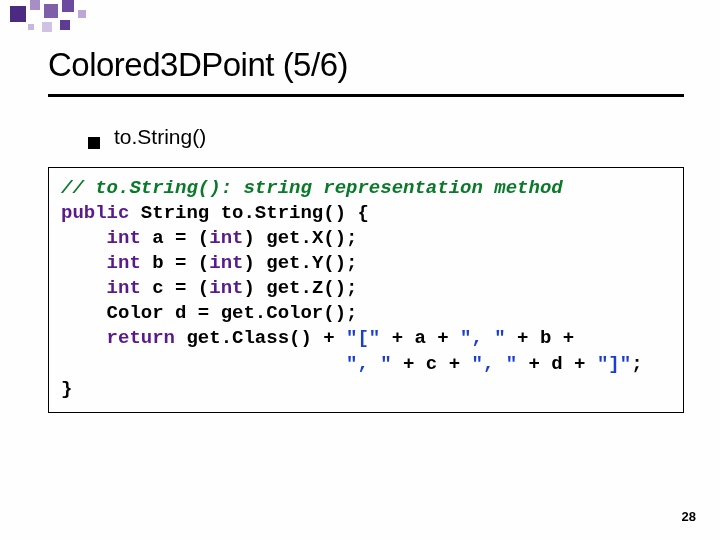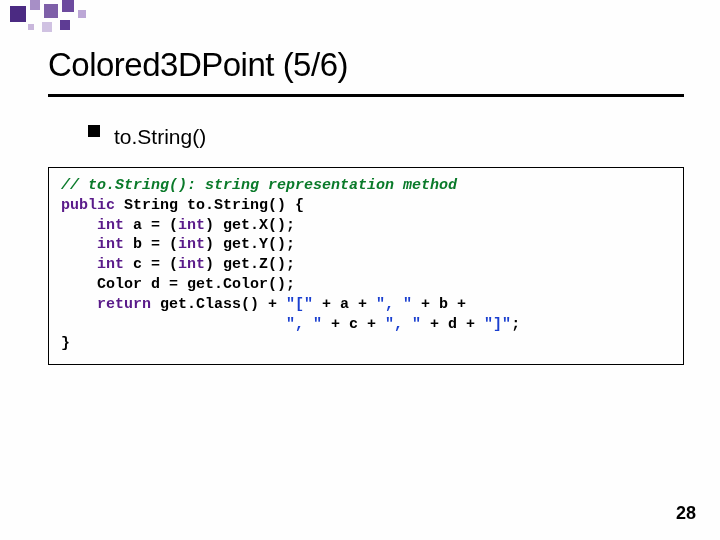--- a/index.html
+++ b/index.html
@@ -36,52 +36,52 @@
     color: #000;
     letter-spacing: -0.5px;
   }
   .rule {
     height: 3px;
     background: #000;
     margin: 4px 36px 0 48px;
   }
   .bullet-row {
     display: flex;
-    align-items: flex-start;
+    align-items: flex-end;
     gap: 14px;
     margin: 28px 0 0 88px;
   }
   .bullet-mark {
     width: 12px;
     height: 12px;
     background: #000;
   }
   .bullet-text {
     font-size: 21px;
     color: #000;
   }
   .codebox {
     margin: 18px 36px 0 48px;
     border: 1.5px solid #000;
     padding: 8px 12px 10px 12px;
     font-family: "Courier New", Courier, monospace;
-    font-size: 15px;
+    font-size: 19px;
     font-weight: bold;
     line-height: 1.32;
     white-space: pre;
     color: #000;
   }
   .cm-comment { color: #0a7a2a; font-style: italic; }
   .cm-kw { color: #5a1b8a; }
   .cm-str { color: #1a3fcf; }
   .pagenum {
     position: absolute;
     right: 24px;
     bottom: 16px;
-    font-size: 18px;
+    font-size: 13px;
     font-weight: bold;
     color: #000;
     text-align: right;
   }
 </style>
 </head>
 <body>
 
 <div class="deco">
   <div class="sq s1"></div>

